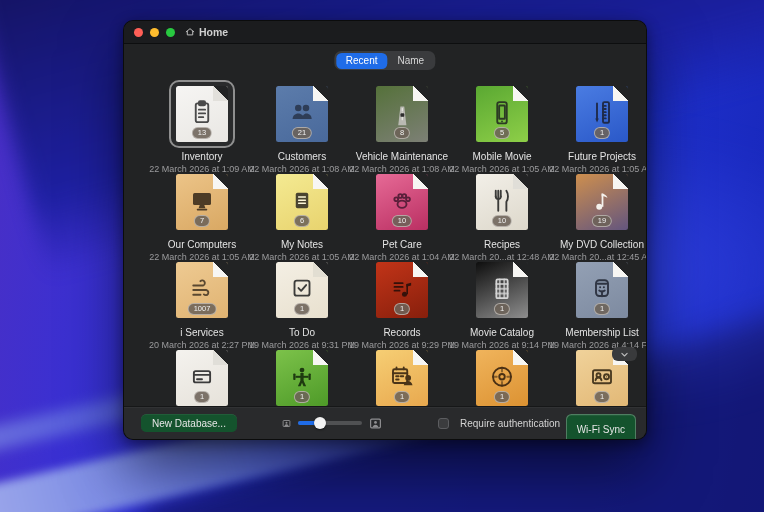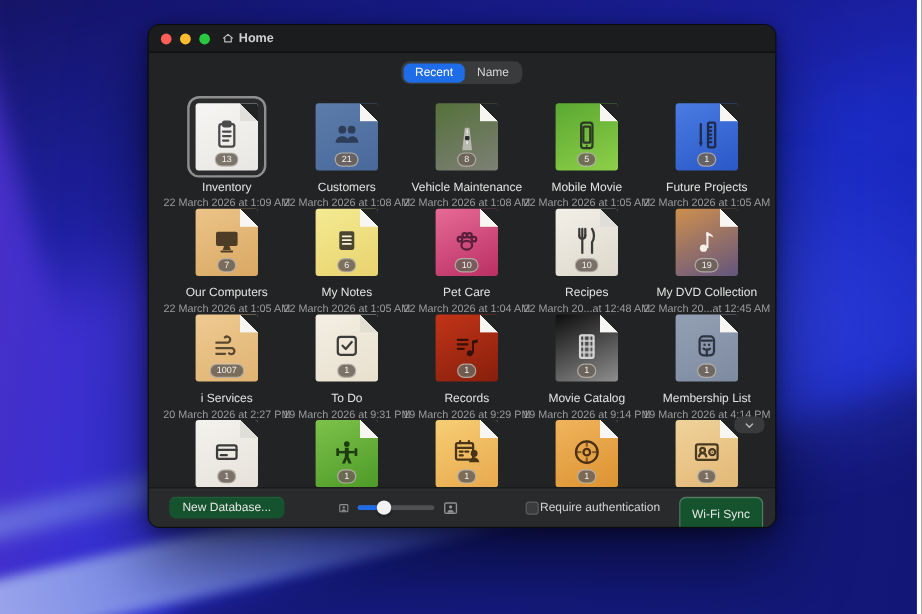--- a/index.html
+++ b/index.html
@@ -19,21 +19,21 @@
   .titlebar{position:absolute;left:0;top:0;right:0;height:22px;background:#1b1c1e;display:flex;align-items:center;border-bottom:1px solid rgba(0,0,0,.5);}
   .tl{width:9px;height:9px;border-radius:50%;margin-left:7px;}
   .tl:first-child{margin-left:10px;}
   .title-group{display:flex;align-items:center;gap:4px;margin-left:10px;color:#cfcfcf;font-size:10.5px;font-weight:bold;}
   .title-group svg{width:10px;height:10px;stroke:#bdbdbd;}
 
   .segmented{position:absolute;top:30px;left:50%;transform:translateX(-50%);display:flex;background:#3a3b3d;border-radius:7px;padding:1.5px;}
   .seg{font-size:10px;color:#d6d6d6;padding:2.5px 10px;border-radius:5.5px;cursor:default;}
   .seg.sel{color:#fff;}
 
-  .grid{position:absolute;left:15px;top:59px;width:500px;display:grid;grid-template-columns:repeat(5,100px);grid-auto-rows:88px;}
+  .grid{position:absolute;left:28px;top:59px;width:500px;display:grid;grid-template-columns:repeat(5,100px);grid-auto-rows:88px;}
   .cell{display:flex;flex-direction:column;align-items:center;}
   .iconwrap{position:relative;display:inline-block;padding:4px 5px;border:2px solid transparent;border-radius:10px;}
   .iconwrap.selected{border-color:#8f8f8f;background:rgba(255,255,255,.04);}
   .doc{position:relative;width:52px;height:56px;border-radius:2.5px;overflow:hidden;}
   .fold{position:absolute;top:0;right:0;width:15px;height:15px;}
   .glyph{position:absolute;left:50%;top:50%;width:30px;height:30px;transform:translate(-50%,-54%);}
   .glyph svg{width:100%;height:100%;display:block;}
   .badge{position:absolute;bottom:3px;left:50%;transform:translateX(-50%);background:rgba(108,98,88,.88);
     border:1px solid rgba(230,228,224,.55);color:#f2f2f2;font-size:7.5px;line-height:1;padding:1.5px 5px;border-radius:8px;white-space:nowrap;}
   .iname{margin-top:3px;font-size:10px;color:#e3e3e3;white-space:nowrap;}
@@ -47,21 +47,21 @@
     box-shadow:inset 0 1px 0 rgba(255,255,255,.04);z-index:6;}
   .btn{position:absolute;top:7px;height:18px;background:#14532d;border-radius:5.5px;color:#e6e6e6;font-size:10px;
     display:flex;align-items:center;justify-content:center;box-sizing:border-box;box-shadow:inset 0 0.5px 0 rgba(255,255,255,.12);}
   .btn.newdb{left:17px;padding:0 11px;}
   .btn.wifi{right:10px;padding:14px 10px;border:0.5px solid rgba(255,255,255,.25);}
   .sliderrow{position:absolute;left:158px;top:0;height:32px;display:flex;align-items:center;gap:7px;}
   .szicon{color:#8f8f91;display:flex;align-items:center;}
   .track{position:relative;width:64px;height:3.5px;background:#505153;border-radius:2px;}
   .fill{position:absolute;left:0;top:0;bottom:0;border-radius:2px;}
   .thumb{position:absolute;top:50%;width:12px;height:12px;background:#f2f2f2;border-radius:50%;transform:translate(-50%,-50%);box-shadow:0 1px 2px rgba(0,0,0,.5);}
-  .authrow{position:absolute;left:314px;top:0;height:32px;display:flex;align-items:center;gap:1px;}
+  .authrow{position:absolute;left:314px;top:0;height:32px;display:flex;align-items:center;gap:11px;}
   .checkbox{width:11px;height:11px;background:#3b3c3e;border:1px solid #5c5d60;border-radius:3px;box-sizing:border-box;}
   .authlabel{font-size:10px;color:#d4d4d4;}
 </style>
 </head>
 <body>
 
 <div class="stage">
   <div class="streak s1"></div>
   <div class="streak s2"></div>
   <div class="streak s5"></div>

